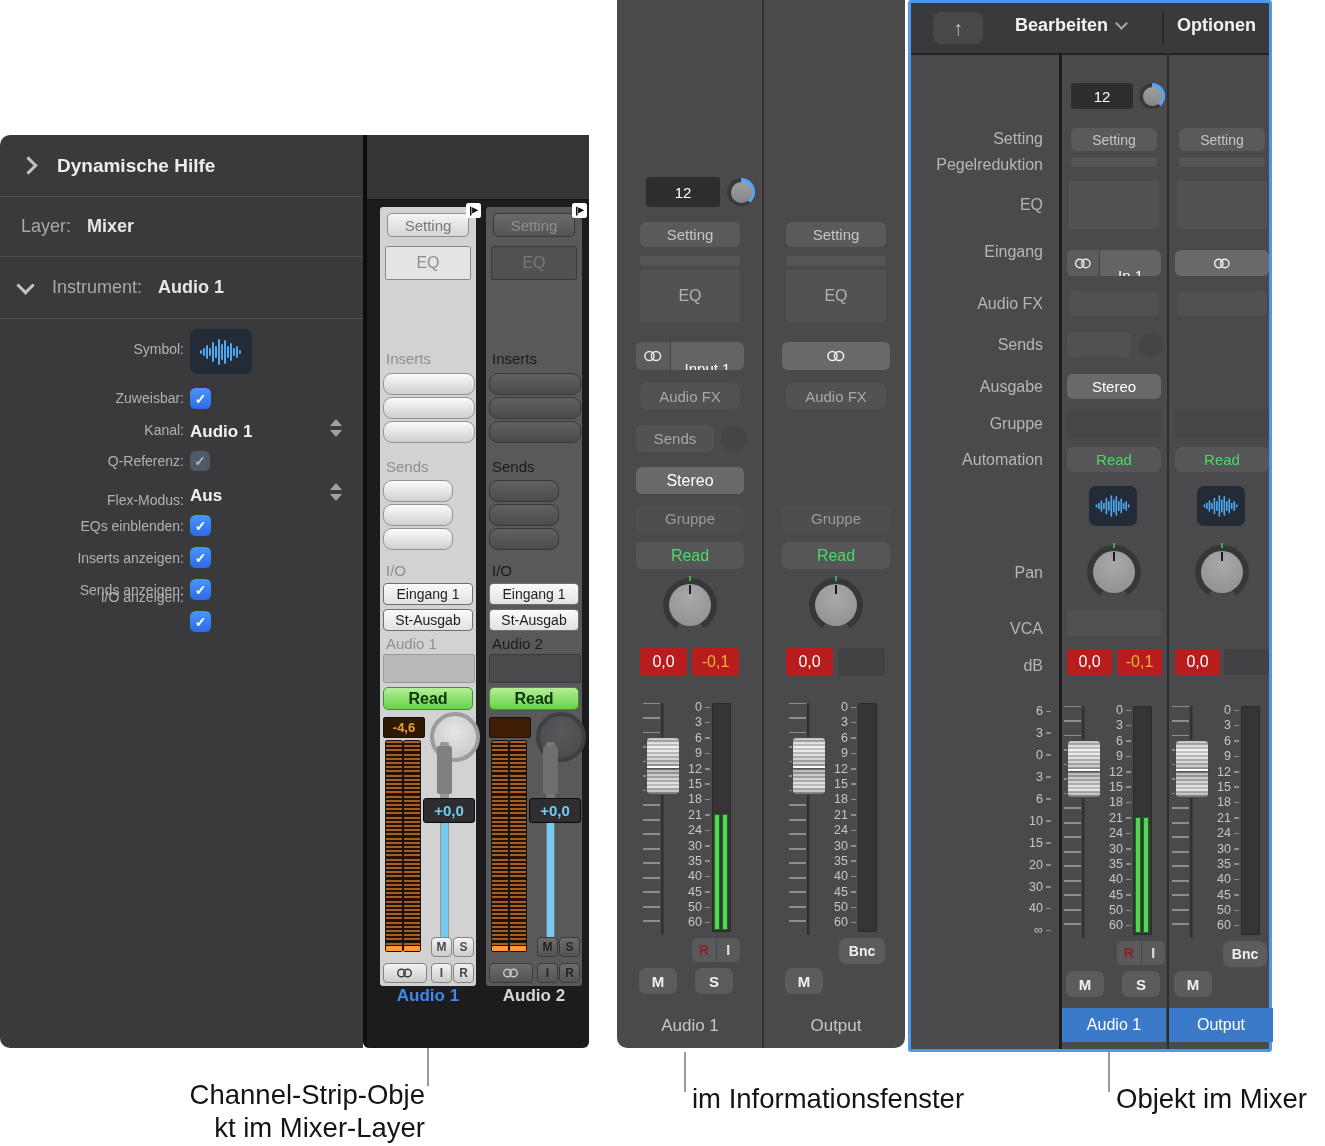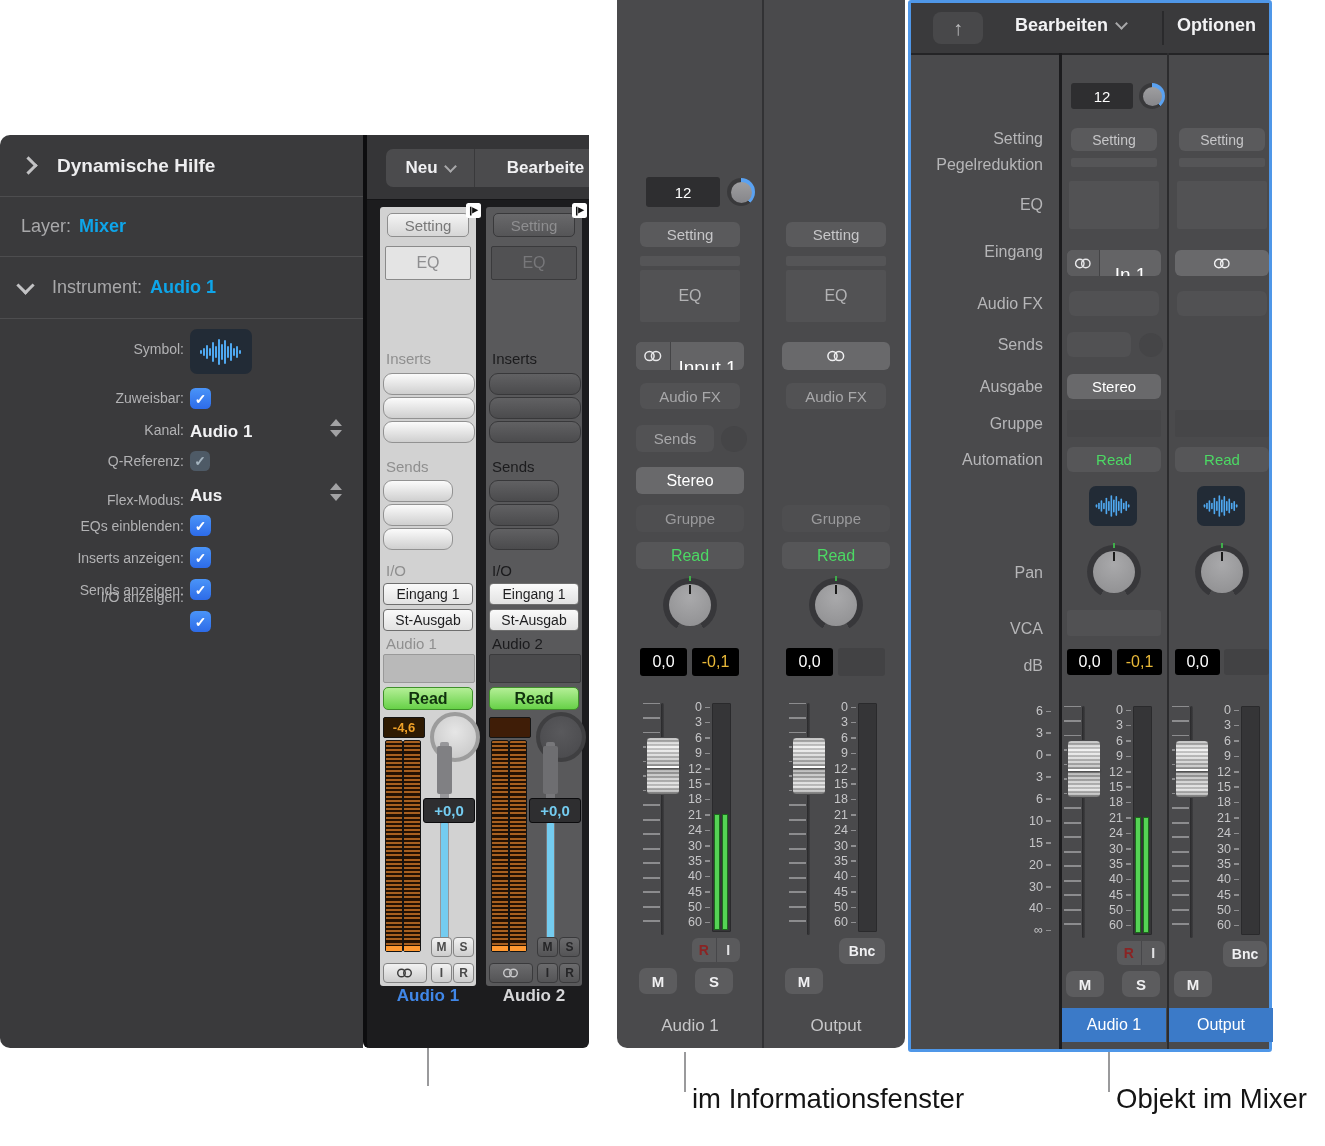--- a/index.html
+++ b/index.html
@@ -6,21 +6,21 @@
   body{font-family:"Liberation Sans",sans-serif;-webkit-font-smoothing:antialiased;}
   .page{position:relative;width:1325px;height:1146px;background:#fff;overflow:hidden;}
   .abs{position:absolute;box-sizing:border-box;}
   .c{display:flex;align-items:center;justify-content:center;text-align:center;white-space:nowrap;}
 
   
   .inspector{background:#3a3a3c;border-radius:10px 0 0 10px;color:#e8e8ea;}
   .insp-row{position:absolute;left:0;width:100%;border-bottom:1px solid #4d4d4f;display:flex;align-items:center;}
   .insp-title{font-size:19px;font-weight:700;color:#ededef;}
   .insp-sub{font-size:18px;color:#a8a8aa;}
-  .insp-val{font-size:18px;font-weight:700;color:#0ea5e9;margin-left:8px;}
+  .insp-val{font-size:18px;font-weight:700;color:#e5e5e5;margin-left:16px;}
   .ilabel{position:absolute;right:179px;font-size:14px;color:#b2b2b4;white-space:nowrap;}
   .ival{position:absolute;left:190px;font-size:17px;font-weight:700;color:#f2f2f4;white-space:nowrap;}
   .chev{display:inline-block;width:10px;height:10px;border-right:3px solid #c2c2c4;border-top:3px solid #c2c2c4;}
   .chev.right{transform:rotate(45deg);}
   .chev.down{transform:rotate(135deg);margin-top:-4px;}
   .cb{position:absolute;width:21px;height:21px;border-radius:5.5px;background:linear-gradient(#4a94f8,#2d6be8);
       display:flex;align-items:center;justify-content:center;color:#fff;font-size:14px;font-weight:700;}
   .cb.dim{background:#4e5a66;color:#a5b4bf;width:20px;height:20px;}
   .stepper{position:absolute;left:330px;display:flex;flex-direction:column;align-items:center;gap:4px;cursor:default;}
   .tri-up{width:0;height:0;border-left:6px solid transparent;border-right:6px solid transparent;border-bottom:7px solid #a2a2a4;}
@@ -74,23 +74,23 @@
   .vdiv{position:absolute;background:#323234;}
   .mbtn{position:absolute;background:#5a5a5c;border-radius:6px;color:#c6c6c8;display:flex;align-items:center;justify-content:center;}
   .mbtn-light{position:absolute;background:#69696b;border-radius:6px;color:#fff;display:flex;align-items:center;justify-content:center;}
   .mslot{position:absolute;background:#515153;border-radius:6px;}
   .mslot-sq{position:absolute;background:#464648;border-radius:2px;}
   .mthin{position:absolute;background:#555557;border-radius:2px;}
   .meqbox{position:absolute;background:#525254;border-radius:2px;color:#b2b2b4;font-size:16px;display:flex;align-items:center;justify-content:center;}
   .readbtn{position:absolute;background:#565658;border-radius:6px;color:#4cd964;font-size:16px;display:flex;align-items:center;justify-content:center;}
   .inputseg{position:absolute;background:#646466;border-radius:6px;display:flex;overflow:hidden;color:#fff;}
   .inputseg .icn{background:#5c5c5e;display:flex;align-items:center;justify-content:center;border-right:1px solid #444446;}
-  .inputseg .txt{flex:1;display:flex;align-items:center;justify-content:center;font-size:19px;margin-top:24px;}
+  .inputseg .txt{flex:1;display:flex;align-items:center;justify-content:center;font-size:15px;margin-top:24px;}
   .sknob{position:absolute;border-radius:50%;background:#454547;}
-  .valbox{position:absolute;background:#000000;border-radius:3px;color:#fff;font-size:16px;display:flex;align-items:center;justify-content:center;}
+  .valbox{position:absolute;background:#b91c1c;border-radius:3px;color:#fff;font-size:16px;display:flex;align-items:center;justify-content:center;}
   .valbox.peak{color:#e8b838;}
   .valbox.empty{background:#424244;}
   .pan{position:absolute;}
   .pan .ring{position:absolute;inset:0;border-radius:50%;background:conic-gradient(from 210deg,#37373a 0 300deg,transparent 300deg 360deg);}
   .pan .face{position:absolute;inset:6px;border-radius:50%;background:radial-gradient(circle at 50% 32%,#a9a9ab,#8d8d8f);}
   .pan .ptr{position:absolute;left:50%;top:7px;width:2px;height:9px;background:#1a1a1a;transform:translateX(-50%);}
   .pan .tick{position:absolute;left:50%;top:-2px;width:2px;height:5px;background:#3fae4a;transform:translateX(-50%);}
   .gknob{position:absolute;border-radius:50%;background:conic-gradient(#5aa2f2 0 140deg,#39393b 140deg 360deg);}
   .gknob i{position:absolute;inset:3.5px;border-radius:50%;background:linear-gradient(#9e9ea0,#86868a);}
   .gainbox{position:absolute;background:#2e2e30;border-radius:3px;color:#fff;font-size:15px;display:flex;align-items:center;justify-content:center;}
@@ -202,30 +202,20 @@
       </div>
 
     <div class="ilabel" style="top:454px;">I/O anzeigen:</div>
     <div class="cb" style="left:190px;top:476px;">
         <span>✓</span>
       </div>
   </section>
 
   <section class="envwin abs" style="left:363px;top:135px;width:226px;height:913px;">
     <div class="envtool"></div>
-    <div class="segctrl">
-      <div class="seg" style="width:88px;">
-        <span>Neu</span>
-        <span class="menuchev"></span>
-      </div>
-      <div class="segdiv"></div>
-      <div class="seg" style="flex:1;">
-        <span>Bearbeite</span>
-      </div>
-    </div>
 
     <div class="estrip strip-light abs" style="left:13px;top:72px;width:96px;height:779px;">
       <div class="env-btn-light c abs" style="left:7px;top:6px;width:82px;height:24px;font-size:15px;">Setting</div>
       <div class="eq-light c abs" style="left:5px;top:39px;width:86px;height:34px;font-size:16px;">EQ</div>
       <div class="elabel-light" style="left:6px;top:143px;">Inserts</div>
       <div class="env-slot-light" style="left:3px;top:166px;width:90px;height:20px;"></div>
       <div class="env-slot-light" style="left:3px;top:190px;width:90px;height:20px;"></div>
       <div class="env-slot-light" style="left:3px;top:214px;width:90px;height:20px;"></div>
       <div class="elabel-light" style="left:6px;top:251px;">Sends</div>
       <div class="env-slot-light" style="left:3px;top:273px;width:68px;height:20px;"></div>
@@ -770,20 +760,24 @@
     <div class="meterbox" style="left:330px;top:703px;width:17px;height:227px;"></div>
     <div class="msbtn" style="left:312px;top:938px;width:44px;height:26px;font-size:14px;">Bnc</div>
     <div class="msbtn" style="left:263px;top:968px;width:38px;height:26px;">M</div>
     <div class="namebar" style="left:258px;top:1005px;width:104px;height:34px;">Output</div>
   </section>
 
   <div class="connector" style="left:427px;top:1048px;height:38px;"></div>
   <div class="connector" style="left:684px;top:1052px;height:40px;"></div>
   <div class="connector" style="left:1108px;top:1052px;height:40px;"></div>
 
+  <div class="caption" style="left:130px;top:1078px;width:295px;text-align:right;">
+    <div>Channel-Strip-Obje</div>
+    <div>kt im Mixer-Layer</div>
+  </div>
   <div class="caption" style="left:692px;top:1082px;">
     <div>im Informationsfenster</div>
   </div>
   <div class="caption" style="left:1116px;top:1082px;">
     <div>Objekt im Mixer</div>
   </div>
 
 </div>
 
 </body></html>

